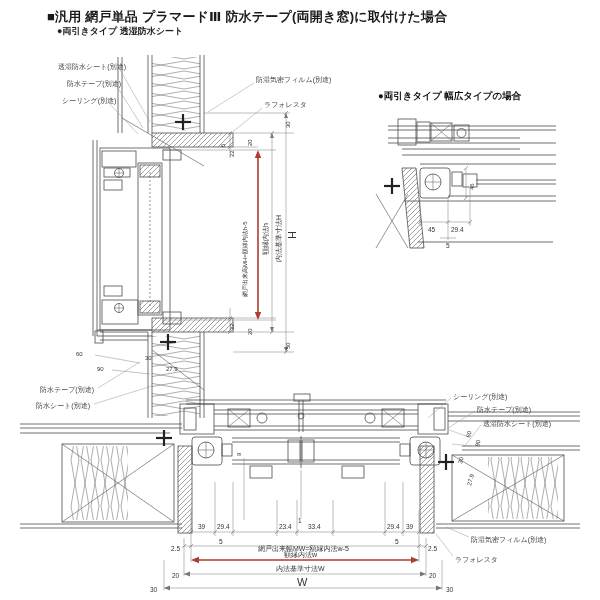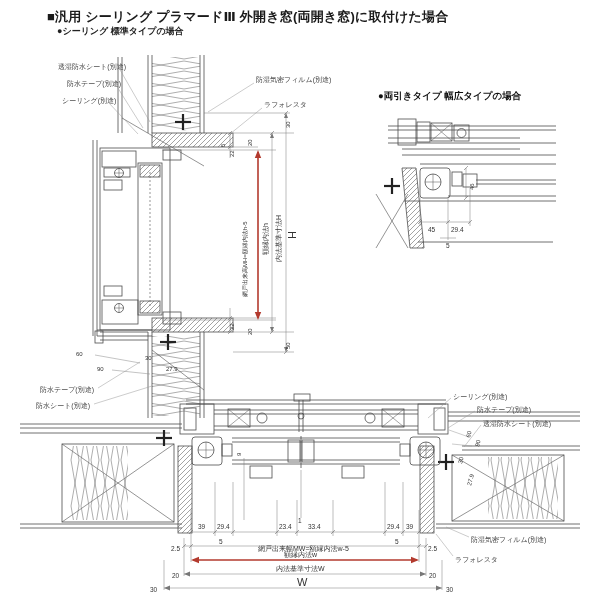--- a/index.html
+++ b/index.html
@@ -12,22 +12,22 @@
   .dim{font-size:6.5px;}
   .dimS{font-size:6px;}
   .ax{font-size:7px;}
   .axBig{font-size:11px;}
   .call{font-size:7px;fill:#444;}
   .wlabel{font-size:9.5px;font-weight:bold;fill:#111;}
 </style>
 </head>
 <body>
 
-<div class="hdr">■汎用 シーリング プラマードⅢ 外開き窓(両開き窓)に取付けた場合</div>
-<div class="sub">●シーリング 標準タイプの場合</div>
+<div class="hdr">■汎用 網戸単品 プラマードⅢ 防水テープ(両開き窓)に取付けた場合</div>
+<div class="sub">●両引きタイプ 透湿防水シート</div>
 
 <svg width="600" height="600" viewBox="0 0 600 600">
 <defs>
   <pattern id="hatch" width="5" height="5" patternUnits="userSpaceOnUse">
     <path d="M0,5 L5,0" stroke="#666" stroke-width="0.6"></path>
   </pattern>
   <pattern id="insulH" width="46" height="10" patternUnits="userSpaceOnUse">
     <path d="M0,1 L46,9 M0,9 L46,1" stroke="#777" stroke-width="0.6" fill="none"></path>
   </pattern>
   <pattern id="insulV" width="10" height="46" patternUnits="userSpaceOnUse">

